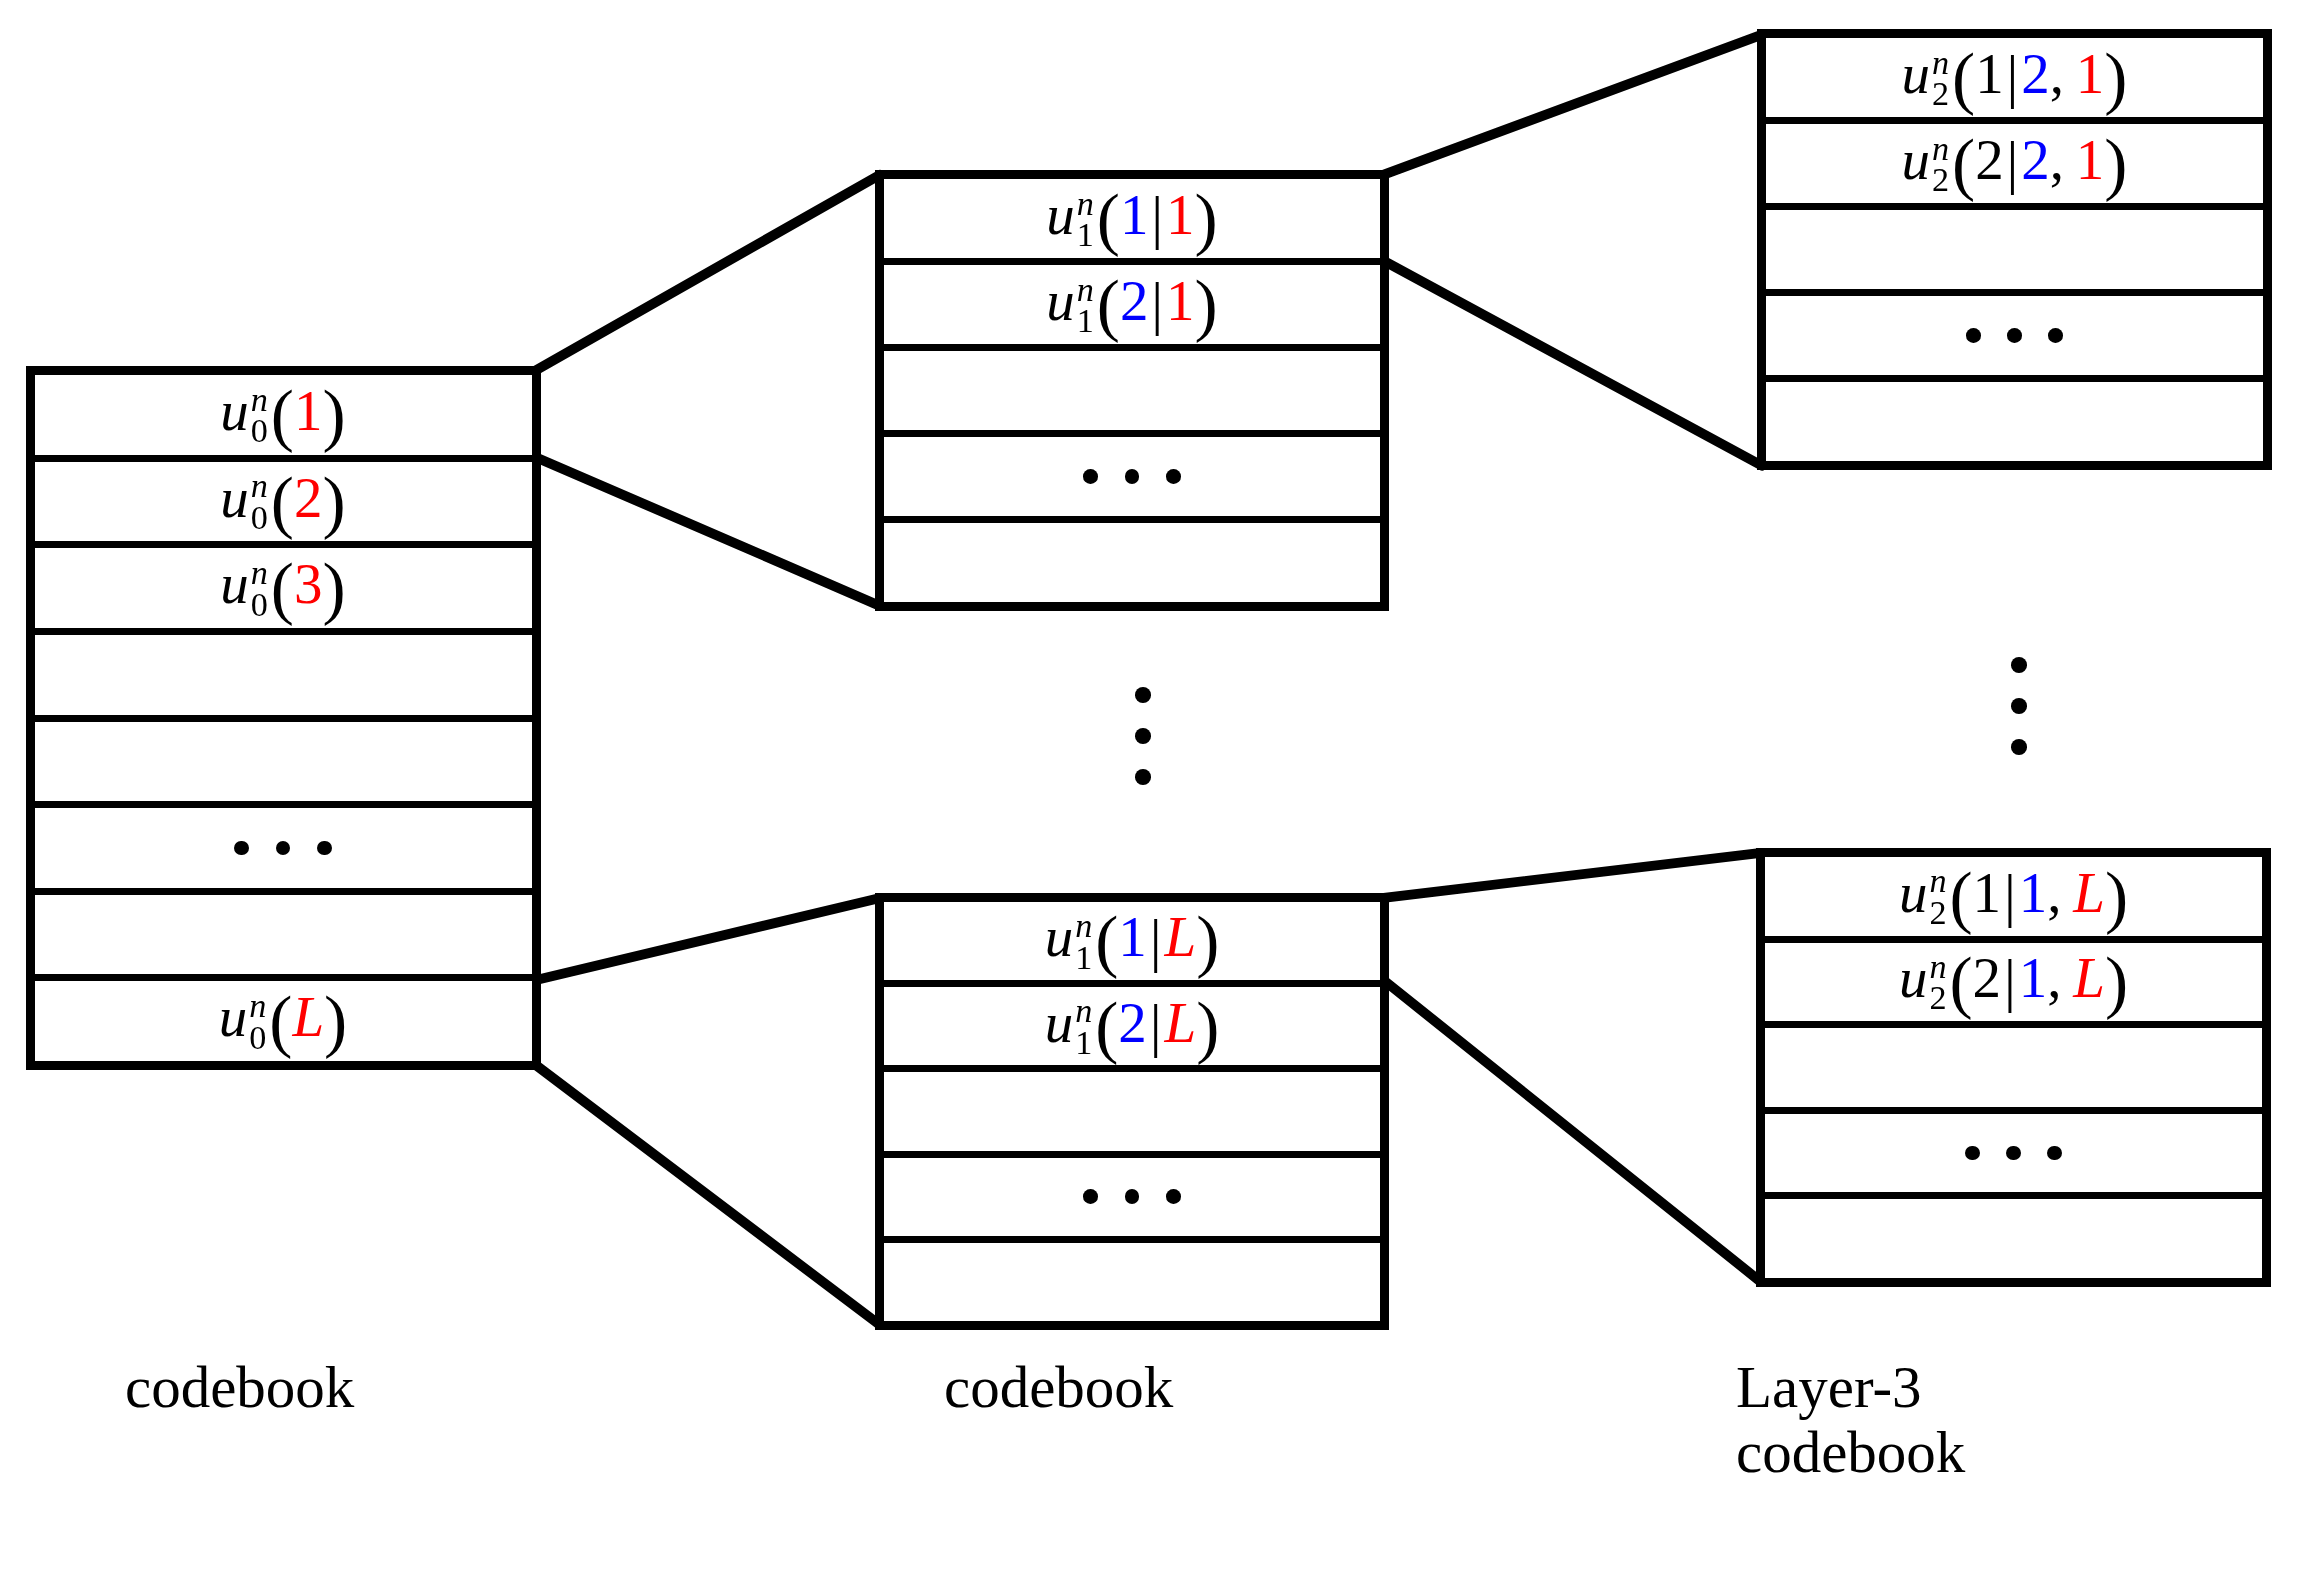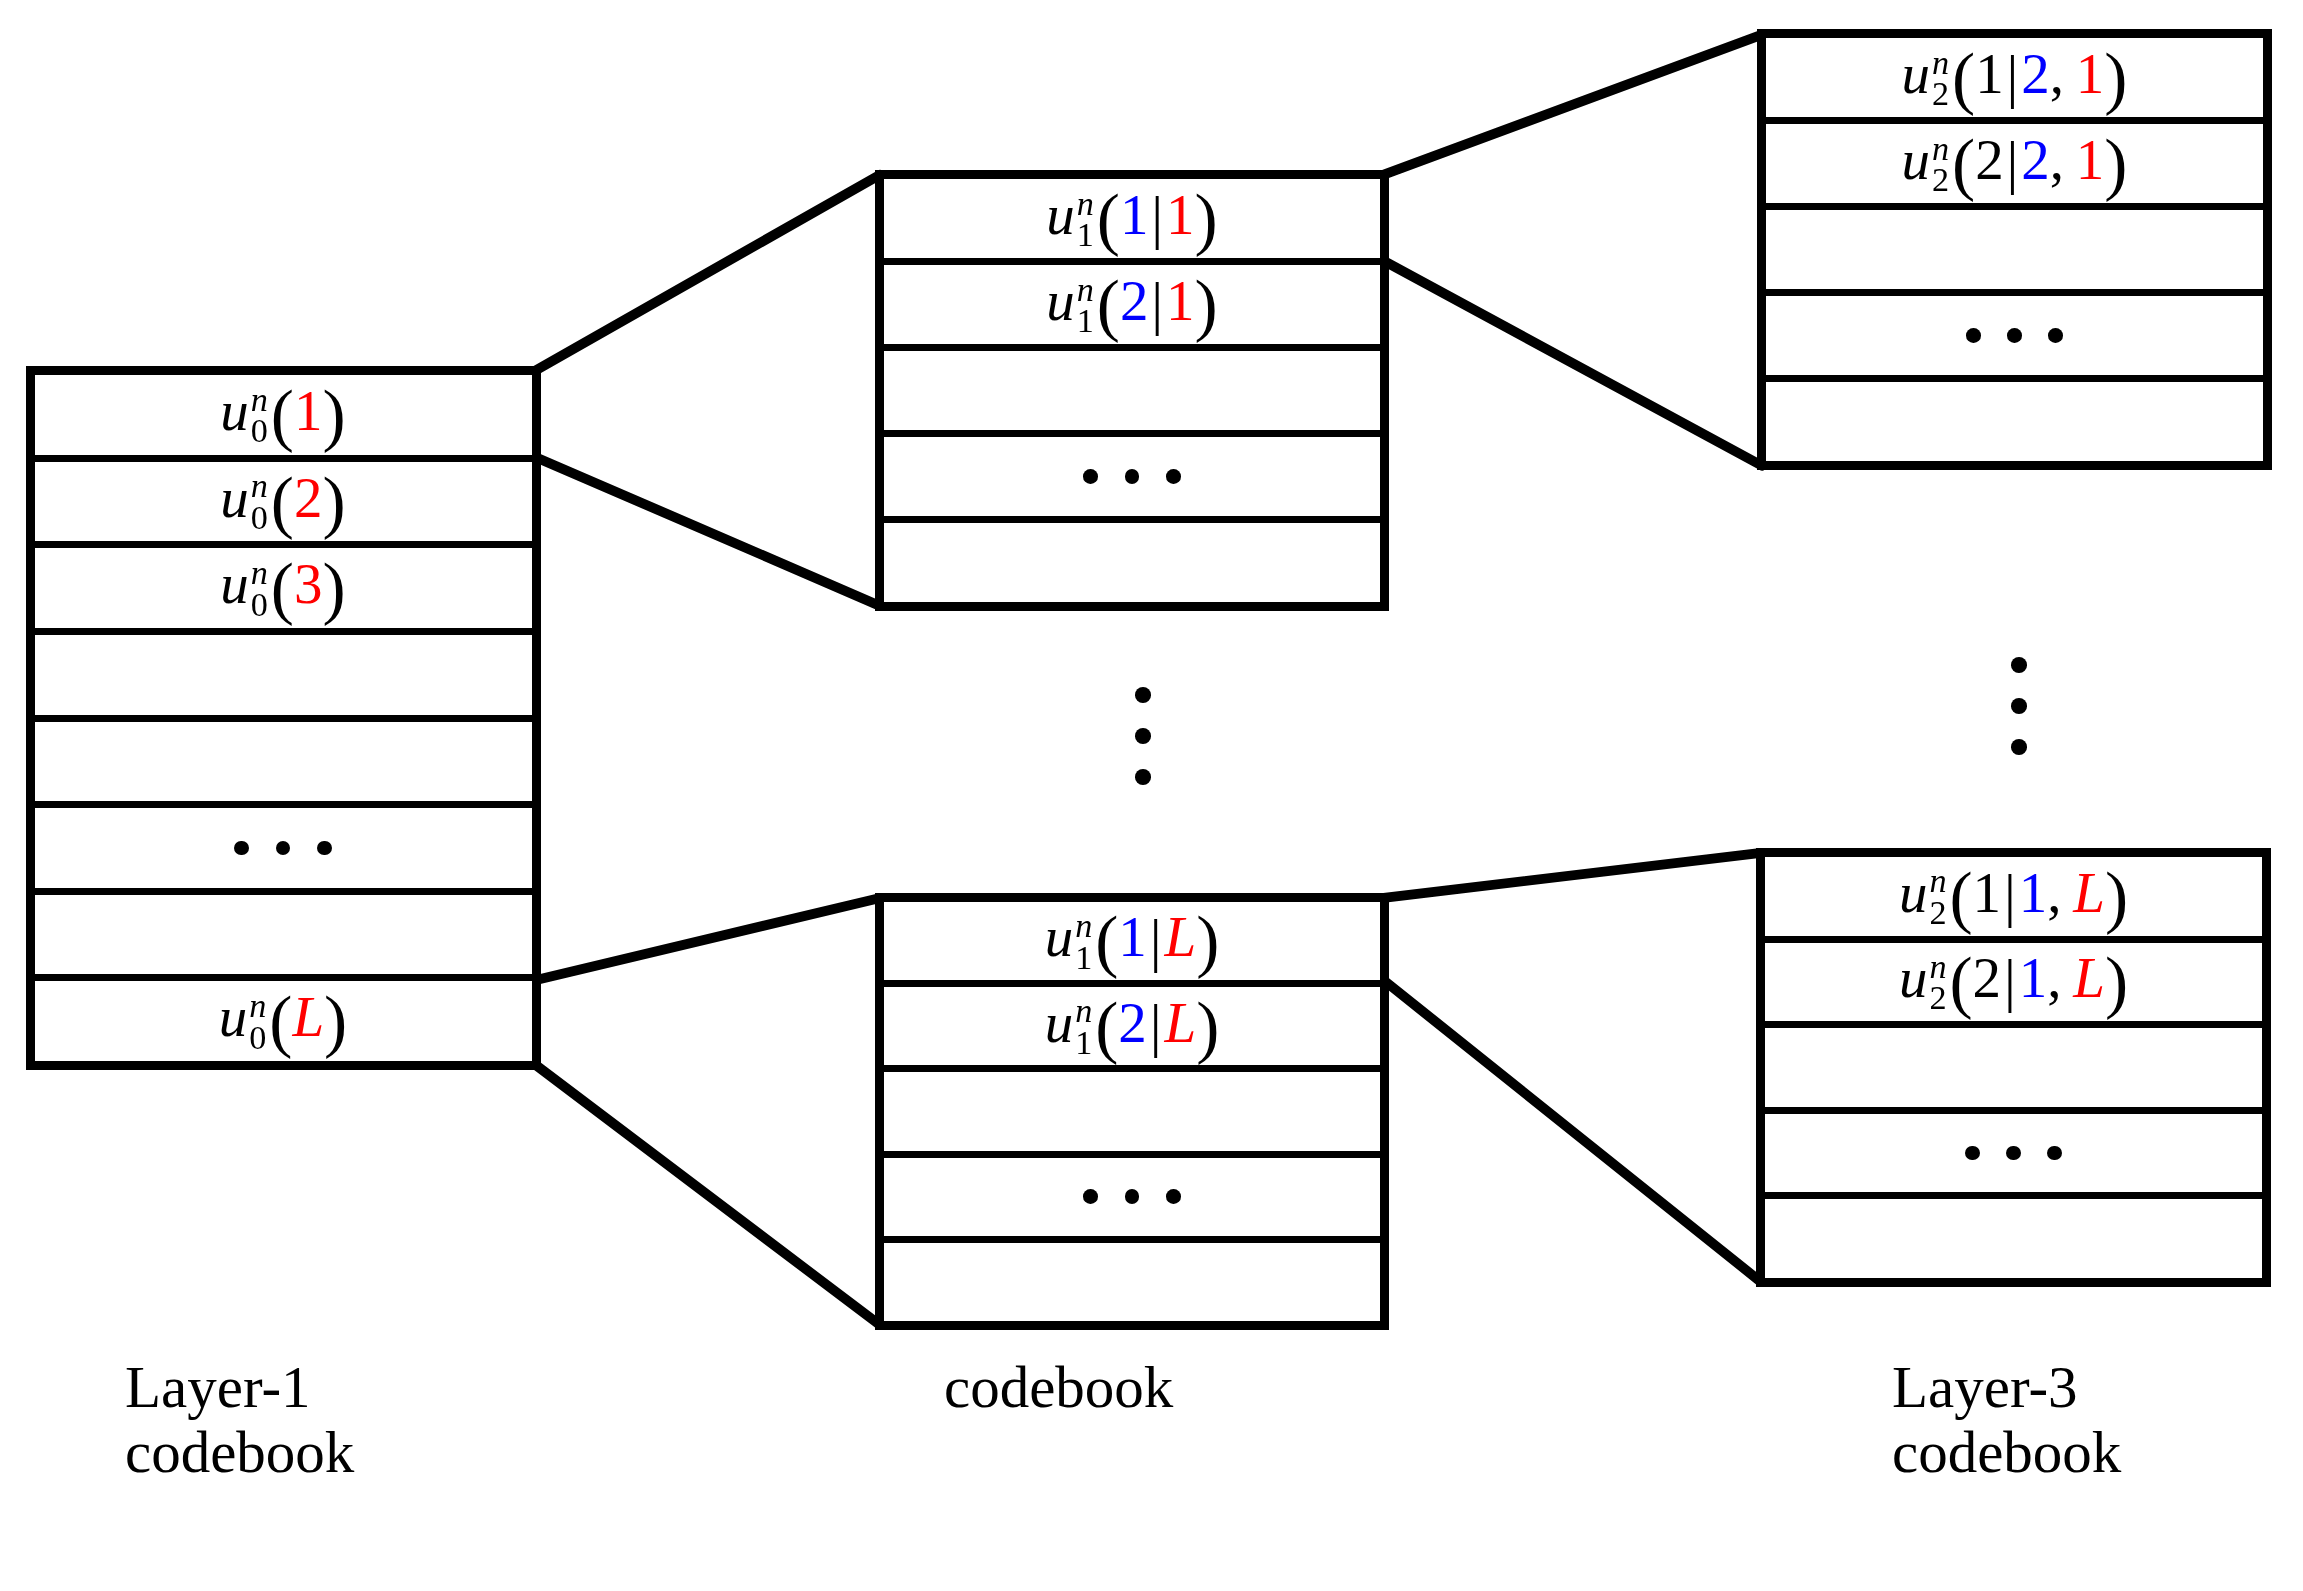--- a/index.html
+++ b/index.html
@@ -33,21 +33,21 @@
   .c-black{color:#000;}
   .hdots{display:flex;gap:26.5px;align-items:center;}
   .hdot{width:14.7px;height:14.7px;border-radius:50%;background:#000;}
   .vdots{position:absolute;display:flex;flex-direction:column;gap:25.5px;}
   .vdot{width:15.7px;height:15.7px;border-radius:50%;background:#000;}
   #vd-mid{left:1135px;top:687px;}
   #vd-right{left:2011px;top:657px;}
   .caption{position:absolute;font-size:59px;line-height:65px;}
   #cap1{left:125px; top:1355px;}
   #cap2{left:944px; top:1355px;}
-  #cap3{left:1892px;top:1355px;}
+  #cap3{left:1736px;top:1355px;}
 </style>
 </head>
 <body>
 
 <div class="canvas">
 
   <svg class="fan" viewBox="0 0 2350 1624">
     <line x1="546" y1="378" x2="898" y2="178" stroke="#000" stroke-width="10" stroke-linecap="round"></line>
     <line x1="546" y1="466" x2="898" y2="618" stroke="#000" stroke-width="10" stroke-linecap="round"></line>
     <line x1="546" y1="1000" x2="898" y2="916" stroke="#000" stroke-width="10" stroke-linecap="round"></line>
@@ -156,21 +156,20 @@
     <span class="vdot"></span>
     <span class="vdot"></span>
   </div>
   <div class="vdots" id="vd-right">
     <span class="vdot"></span>
     <span class="vdot"></span>
     <span class="vdot"></span>
   </div>
 
   <div class="caption" id="cap1">
-    <div>Layer-1</div>
     <div>codebook</div>
   </div>
   <div class="caption" id="cap2">
     <div>codebook</div>
   </div>
   <div class="caption" id="cap3">
     <div>Layer-3</div>
     <div>codebook</div>
   </div>
 

